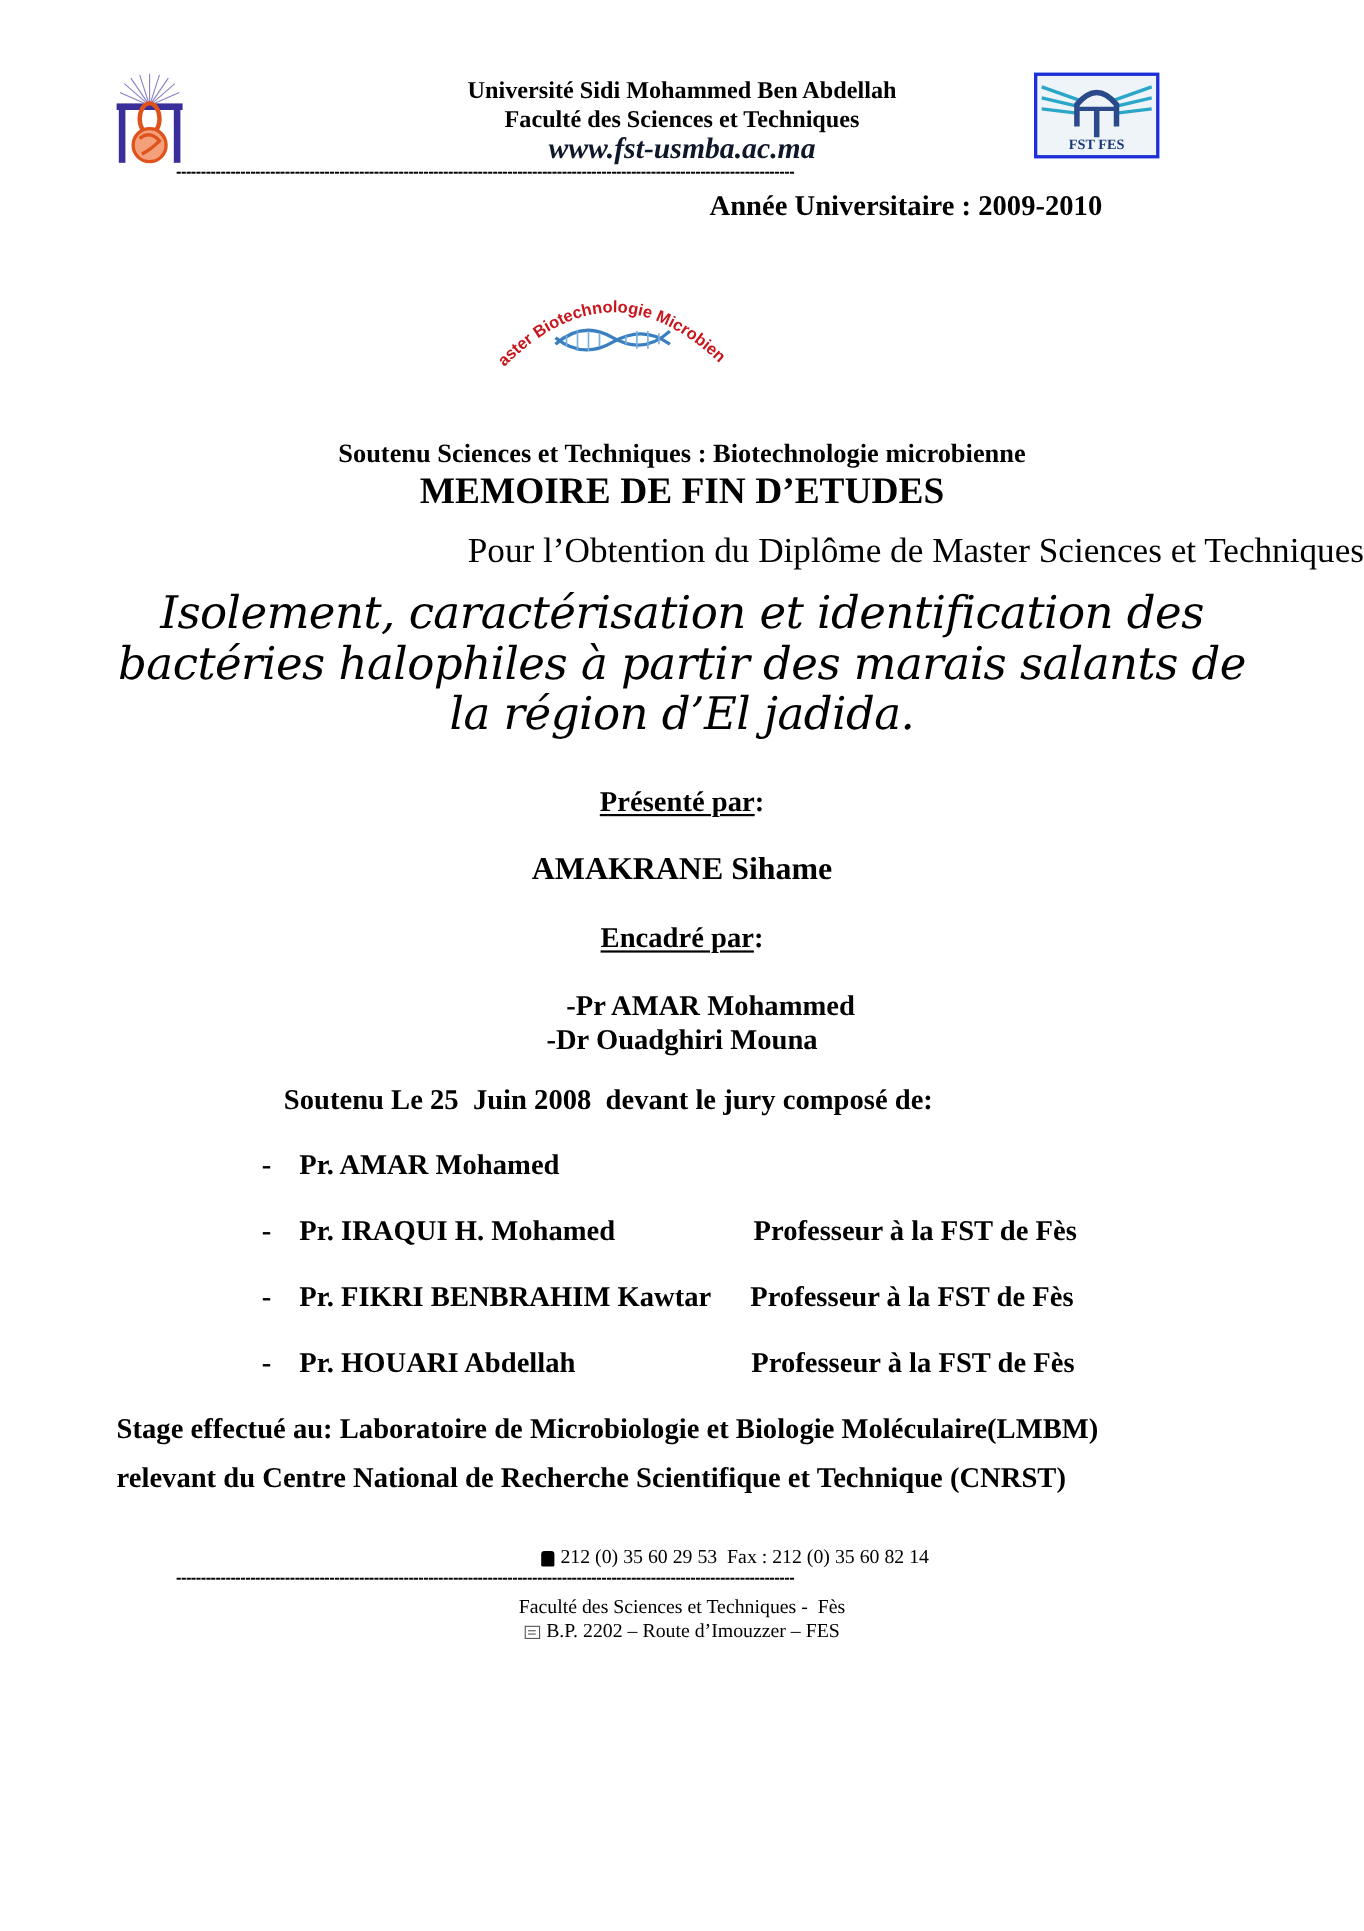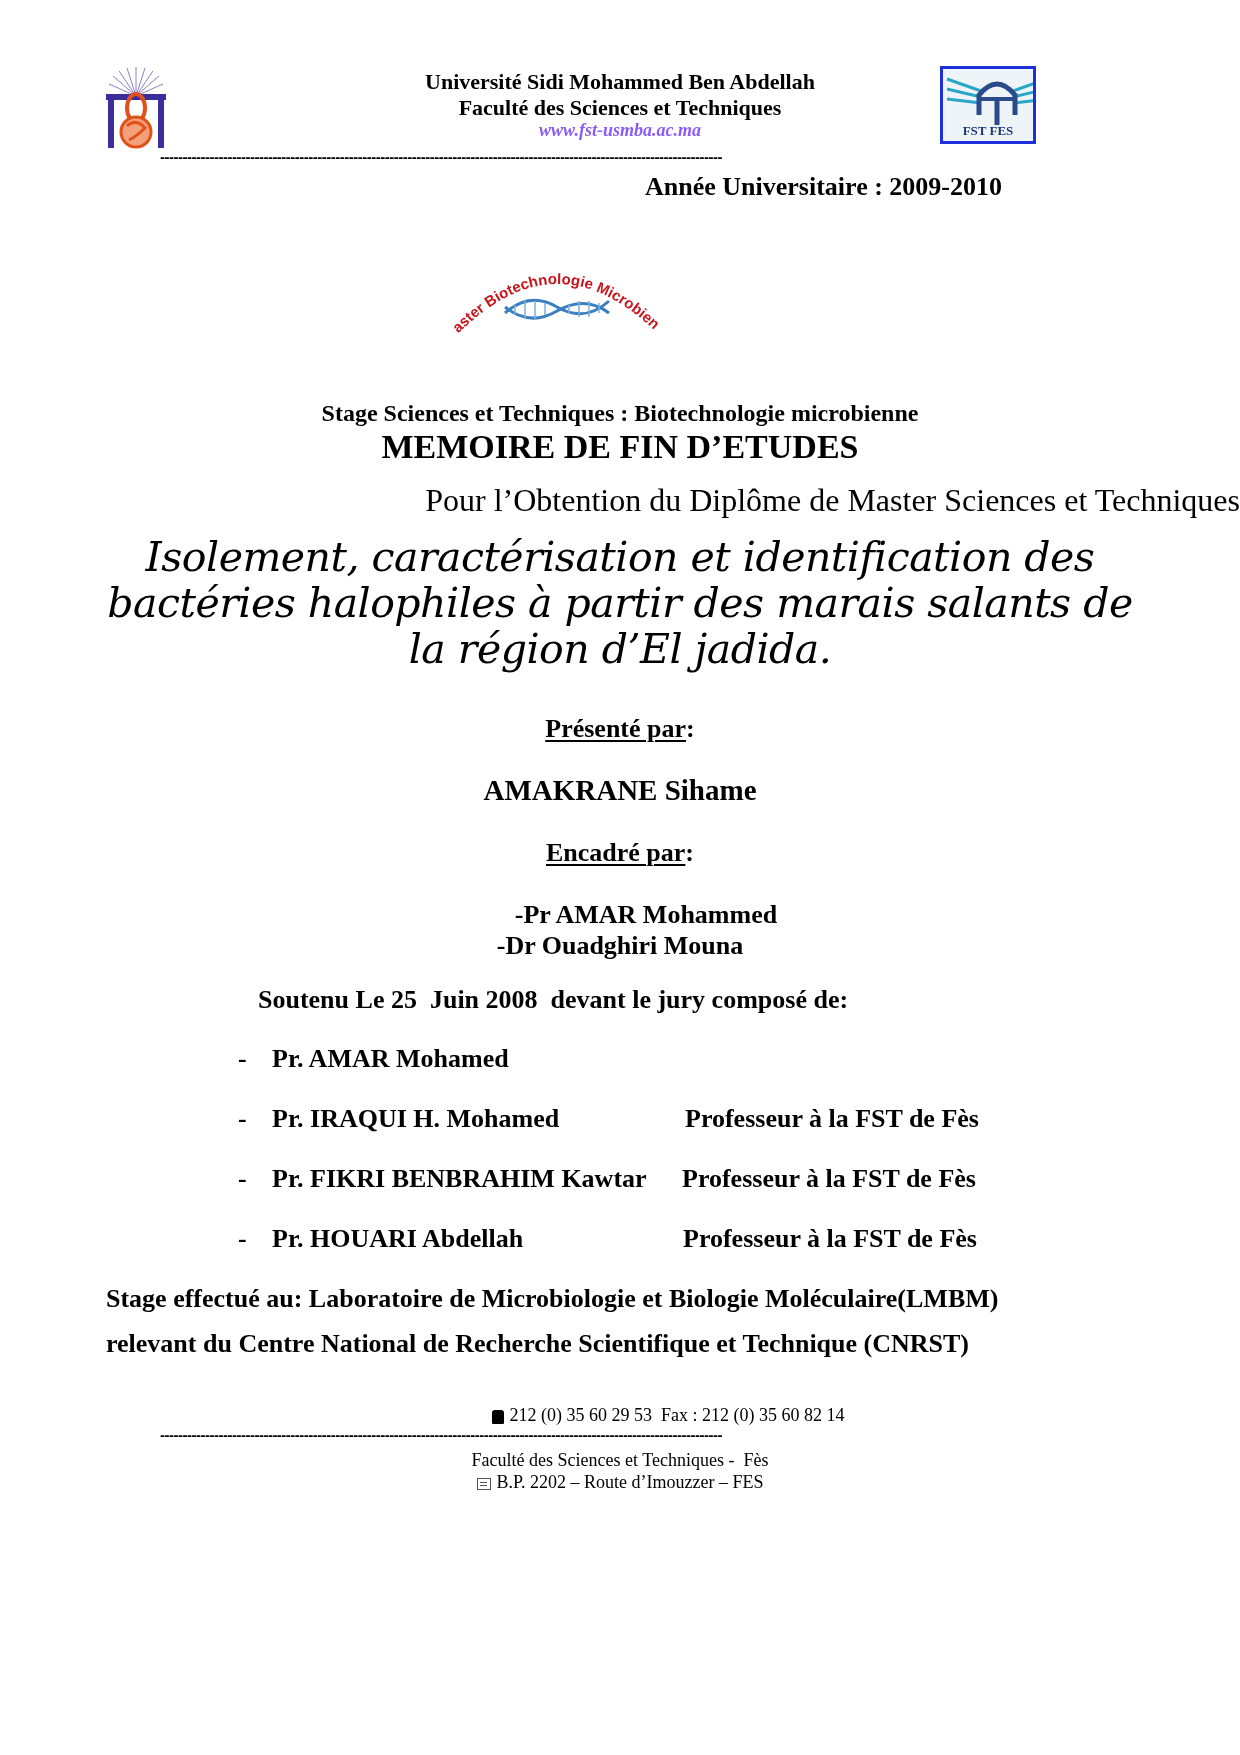--- a/index.html
+++ b/index.html
@@ -1,21 +1,21 @@
 <!DOCTYPE html>
 <html><head>
   <meta charset="utf-8">
   <style>
     html, body { margin: 0; padding: 0; background: #ffffff; }
     body { width: 1240px; height: 1755px; position: relative; overflow: hidden;
       font-family: "Liberation Serif", serif; color: #000; }
     .abs { position: absolute; }
     .center { left: 0; width: 1240px; text-align: center; }
     .hdr-line { font-weight: bold; font-size: 22px; line-height: 27px; }
-    .hdr-url { font-style: italic; font-weight: bold; font-size: 18px; color: #8b5cf6; }
+    .hdr-url { font-style: italic; font-weight: bold; font-size: 27px; color: #0f172a; }
     .dashes { font-family: "Liberation Sans", sans-serif; font-size: 15px; letter-spacing: -0.5px; white-space: nowrap; overflow: hidden; color: #000; font-weight: bold;}
     .annee { font-weight: bold; font-size: 26px; }
     .master { font-weight: bold; font-size: 24px; }
     .memoire { font-weight: bold; font-size: 34px; }
     .pour { font-size: 32px; }
     .title { font-style: italic; font-size: 41px; line-height: 50px; font-family: "DejaVu Serif", serif; font-weight: normal; letter-spacing: -0.5px;}
     .label-u { font-weight: bold; font-size: 26px; }
     .label-u .u { text-decoration: underline; text-decoration-thickness: 2px; text-underline-offset: 3px; }
     .name { font-weight: bold; font-size: 29px; }
     .sup { font-weight: bold; font-size: 26px; line-height: 34px; }
@@ -47,21 +47,21 @@
     <ellipse cx="33" cy="42" rx="9" ry="14" fill="none" stroke="#e0521c" stroke-width="4"></ellipse>
     <circle cx="33" cy="66" r="15" fill="#f4a07a" stroke="#e0521c" stroke-width="3"></circle>
     <path d="M24 60 Q33 52 42 62 Q34 70 26 74" fill="none" stroke="#e0521c" stroke-width="3"></path>
   </svg>
 </div>
 
 <div class="abs center hdr-line" style="top:68px;">Université Sidi Mohammed Ben Abdellah</div>
 <div class="abs center hdr-line" style="top:94px;">Faculté des Sciences et Techniques</div>
 <div class="abs center hdr-url" style="top:120px;">www.fst-usmba.ac.ma</div>
 
-<div class="abs" style="left:940px; top:66px; width:96px; height:78px; border:3px solid #1c2fd8; box-sizing:border-box; background:#eef4f8; overflow:hidden;">
+<div class="abs" style="left:940px; top:66px; width:114px; height:78px; border:3px solid #1c2fd8; box-sizing:border-box; background:#eef4f8; overflow:hidden;">
   <svg width="108" height="56" viewBox="0 0 108 56" style="position:absolute; left:0; top:0;">
     <g stroke="#2aa6c8" stroke-width="3" fill="none">
       <line x1="4" y1="10" x2="38" y2="22"></line>
         <line x1="4" y1="20" x2="38" y2="28"></line>
         <line x1="4" y1="30" x2="38" y2="34"></line>
       <line x1="104" y1="10" x2="70" y2="22"></line>
         <line x1="104" y1="20" x2="70" y2="28"></line>
         <line x1="104" y1="30" x2="70" y2="34"></line>
     </g>
     <path d="M36 46 L36 26 Q54 4 72 26 L72 46" fill="none" stroke="#2a4a8a" stroke-width="5"></path>
@@ -93,21 +93,21 @@
           <line x1="100" y1="48" x2="100" y2="60"></line>
         <line x1="124" y1="50" x2="124" y2="58"></line>
           <line x1="134" y1="46" x2="134" y2="62"></line>
         <line x1="144" y1="46" x2="144" y2="62"></line>
           <line x1="154" y1="48" x2="154" y2="58"></line>
       </g>
     </g>
   </svg>
 </div>
 
-<div class="abs center master" style="top:400px;">Stage Sciences et Techniques : Biotechnologie microbienne</div>
+<div class="abs center master" style="top:400px;">Soutenu Sciences et Techniques : Biotechnologie microbienne</div>
 <div class="abs center memoire" style="top:428px;">MEMOIRE DE FIN D’ETUDES</div>
 <div class="abs center pour" style="top:482px;text-align:right;">Pour l’Obtention du Diplôme de Master Sciences et Techniques</div>
 
 <div class="abs center title" style="top:532px;">Isolement, caractérisation et identification des</div>
 <div class="abs center title" style="top:578px;">bactéries halophiles à partir des marais salants de</div>
 <div class="abs center title" style="top:624px;">la région d’El jadida.</div>
 
 <div class="abs center label-u" style="top:714px;">
   <span class="u">Présenté par</span><span>:</span>
 </div>

